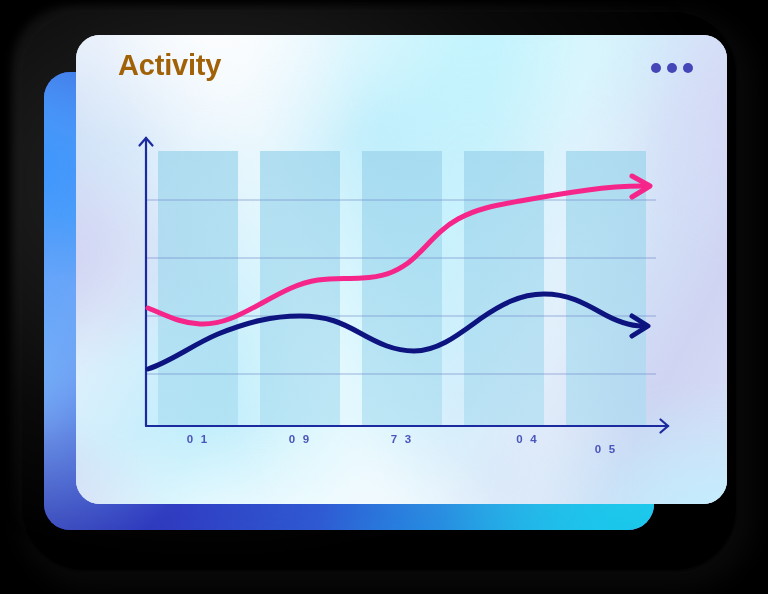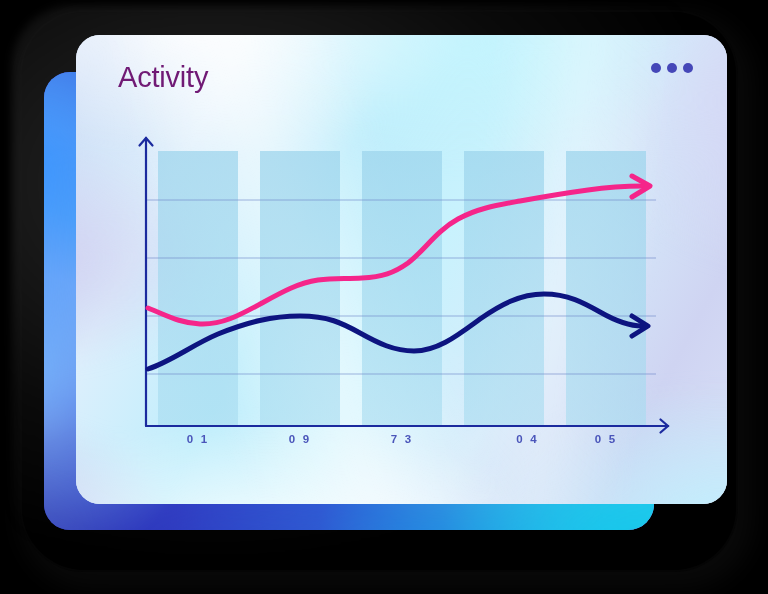--- a/index.html
+++ b/index.html
@@ -123,25 +123,25 @@
   }
 
   
   .card-inner {
     position: absolute;
     inset: 0;
   }
   .card-title {
     position: absolute;
     left: 42px;
-    top: 26px;
+    top: 14px;
     font-size: 29px;
-    font-weight: normal;
+    font-weight: bold;
     letter-spacing: -0.2px;
-    color: #701a75;
+    color: #a16207;
   }
   .menu-dots {
     position: absolute;
     right: 34px;
     top: 28px;
     display: flex;
     gap: 6px;
     align-items: center;
     cursor: pointer;
   }
@@ -261,20 +261,20 @@
                      C 532,152 552,151 568,151" fill="none" stroke="#f5258a" stroke-width="5" stroke-linecap="round"></path>
             <path d="M556,141 L574,151 L556,162" fill="none" stroke="#f5258a" stroke-width="5" stroke-linecap="round" stroke-linejoin="round"></path>
           </g>
         </svg>
 
         <div class="x-labels">
           <div class="x-label" style="left:122px; top:398px;">0 1</div>
           <div class="x-label" style="left:224px; top:398px;">0 9</div>
           <div class="x-label" style="left:326px; top:398px;">7 3</div>
           <div class="x-label" style="left:428px; top:398px;padding-left:47px;">0 4</div>
-          <div class="x-label" style="left:530px; top:398px;">0 5</div>
+          <div class="x-label" style="left:530px; top:408px;">0 5</div>
         </div>
       </div>
 
     </div>
   </div>
 
 </div>
 
 </body></html>

